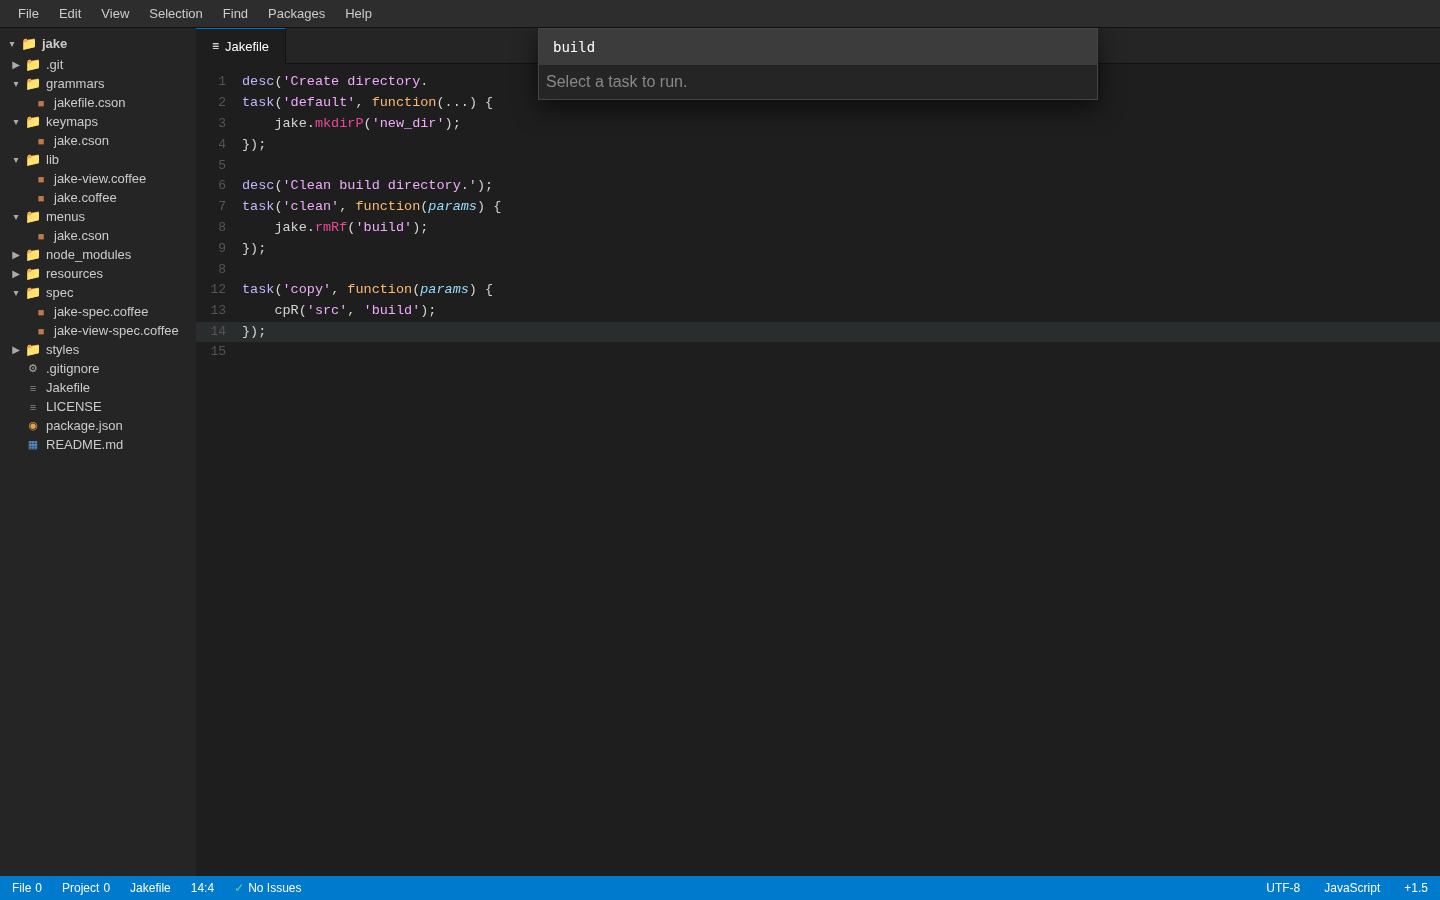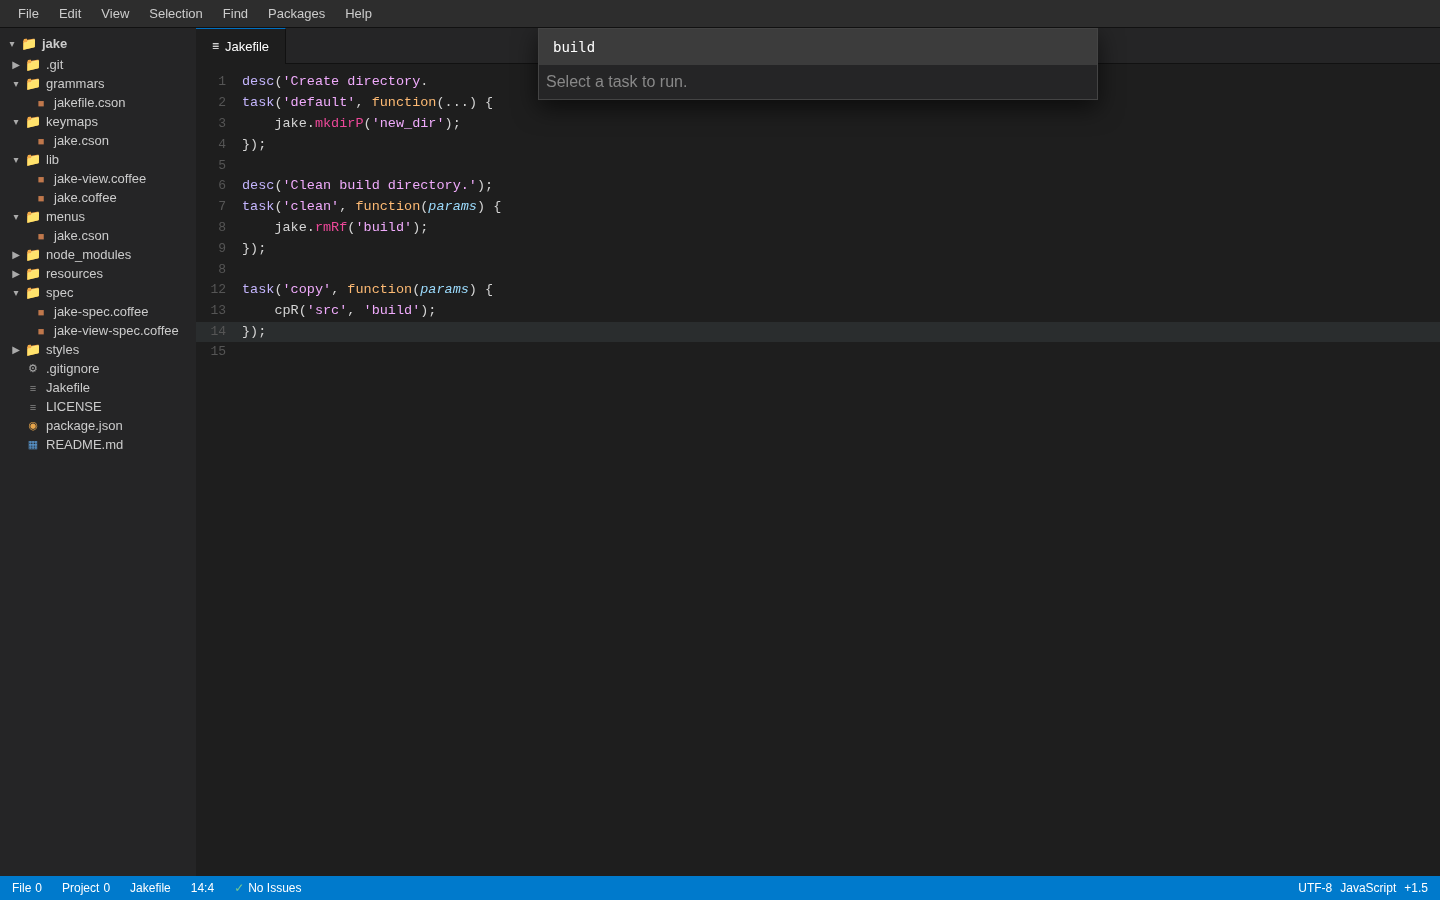--- a/index.html
+++ b/index.html
@@ -223,21 +223,21 @@
     .status-item {
       display: flex;
       align-items: center;
       gap: 4px;
       padding: 0 4px;
       cursor: pointer;
     }
     .status-right {
       margin-left: auto;
       display: flex;
-      gap: 0;
+      gap: 16px;
     }
     .status-check { color: #73c991; }
   </style>
 </head>
 <body>
 
 <div id="menubar">
   <div class="menu-item">File</div>
   <div class="menu-item">Edit</div>
   <div class="menu-item">View</div>

